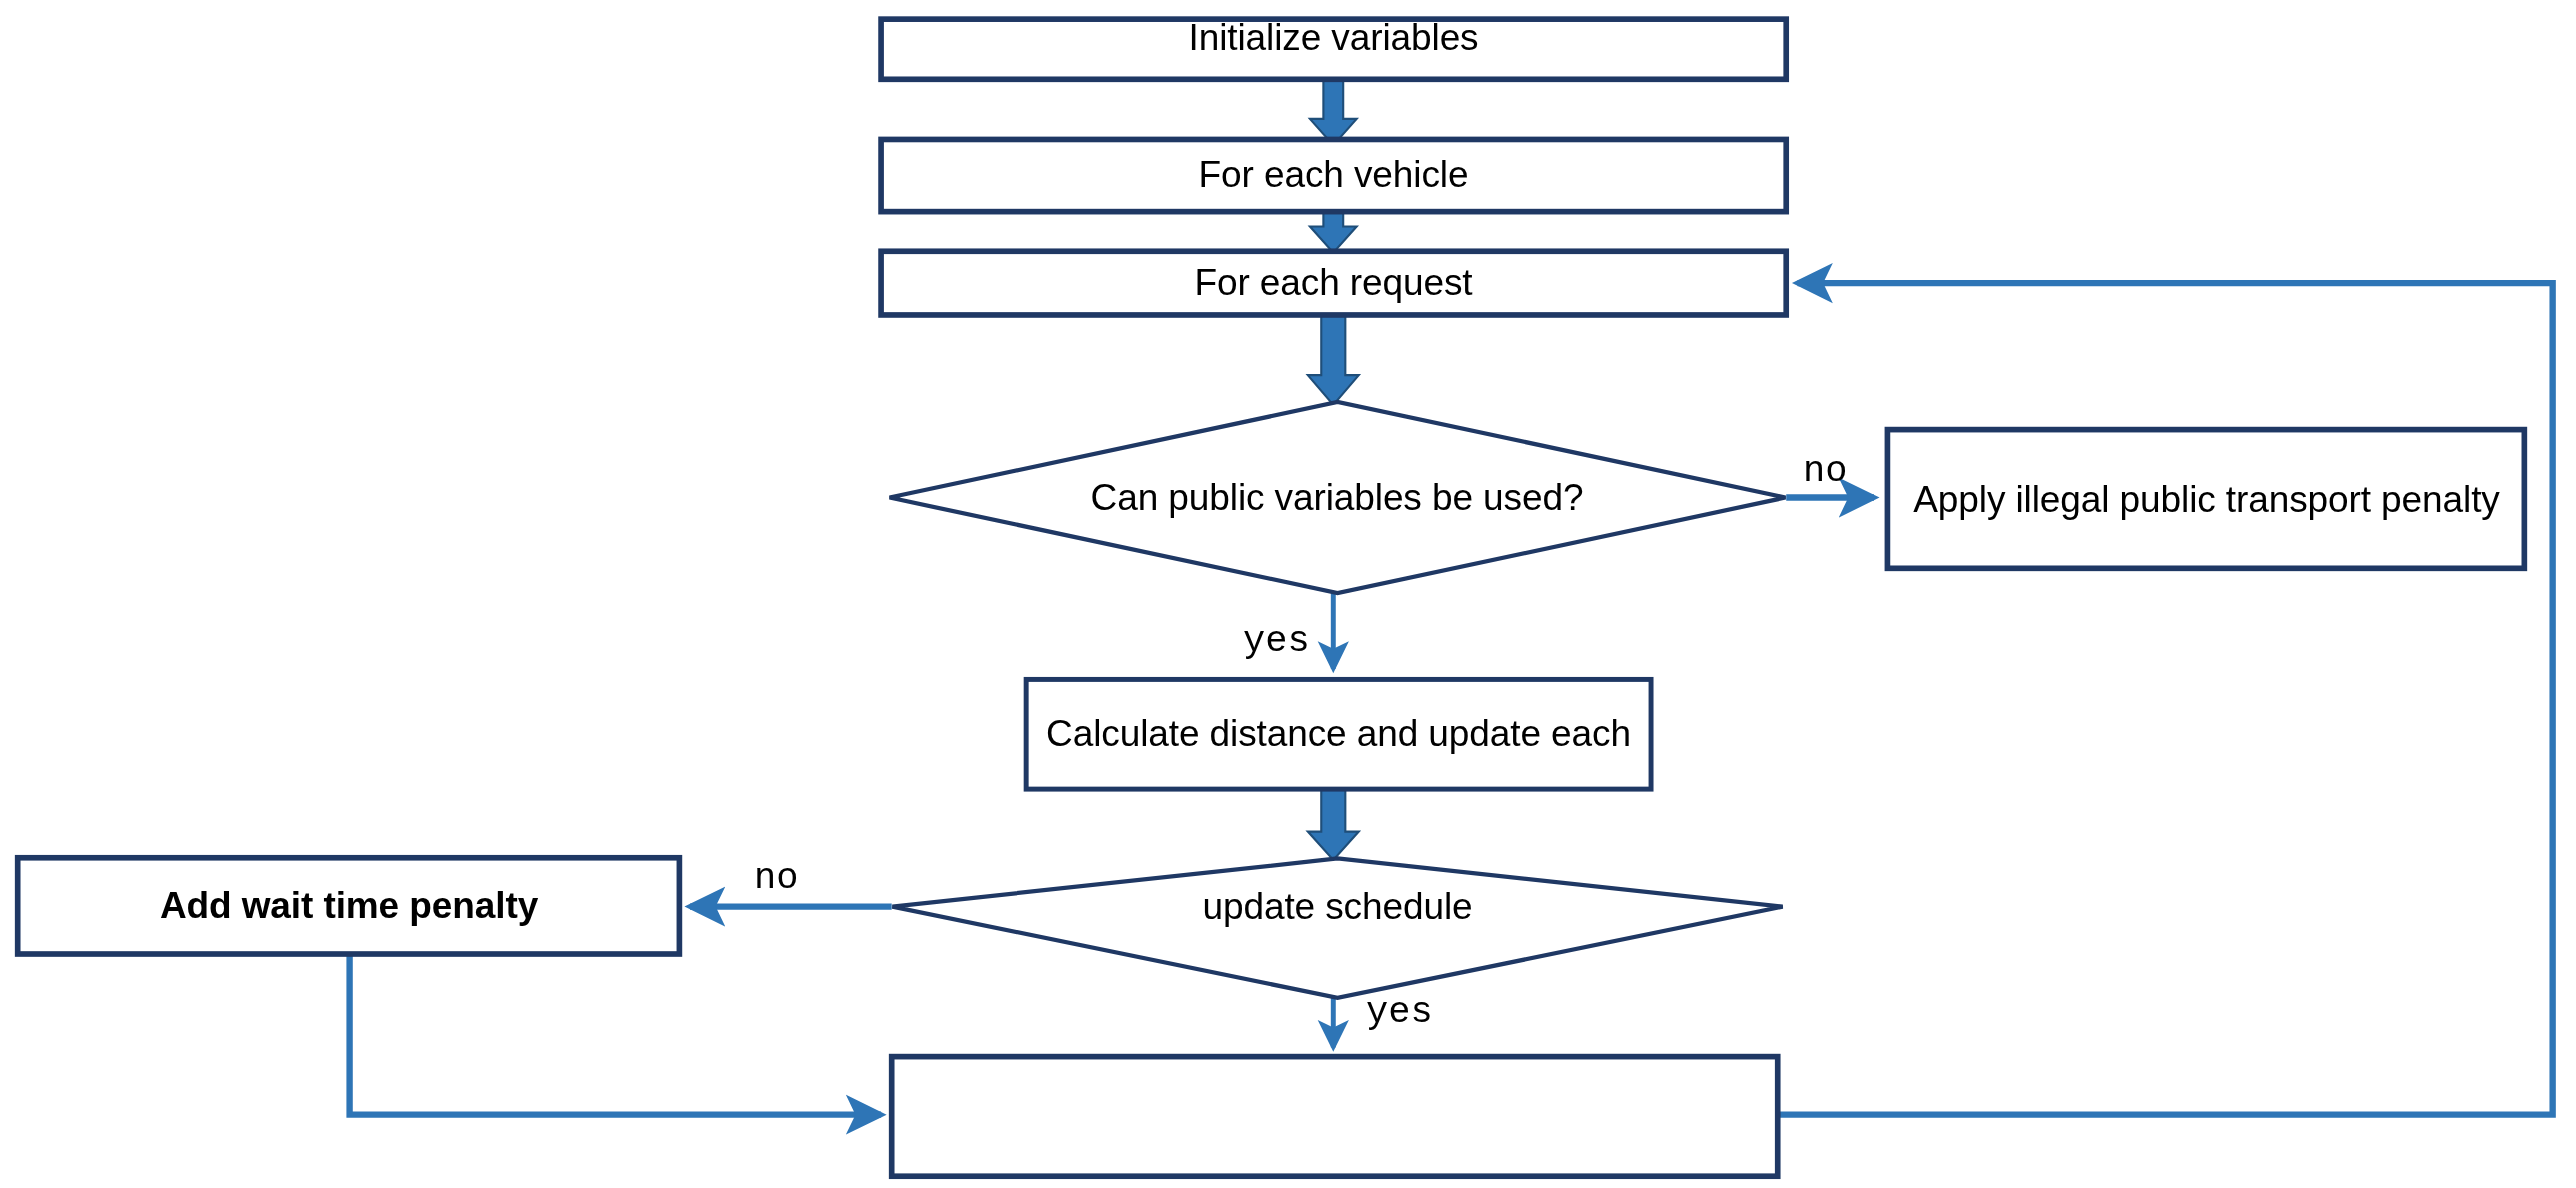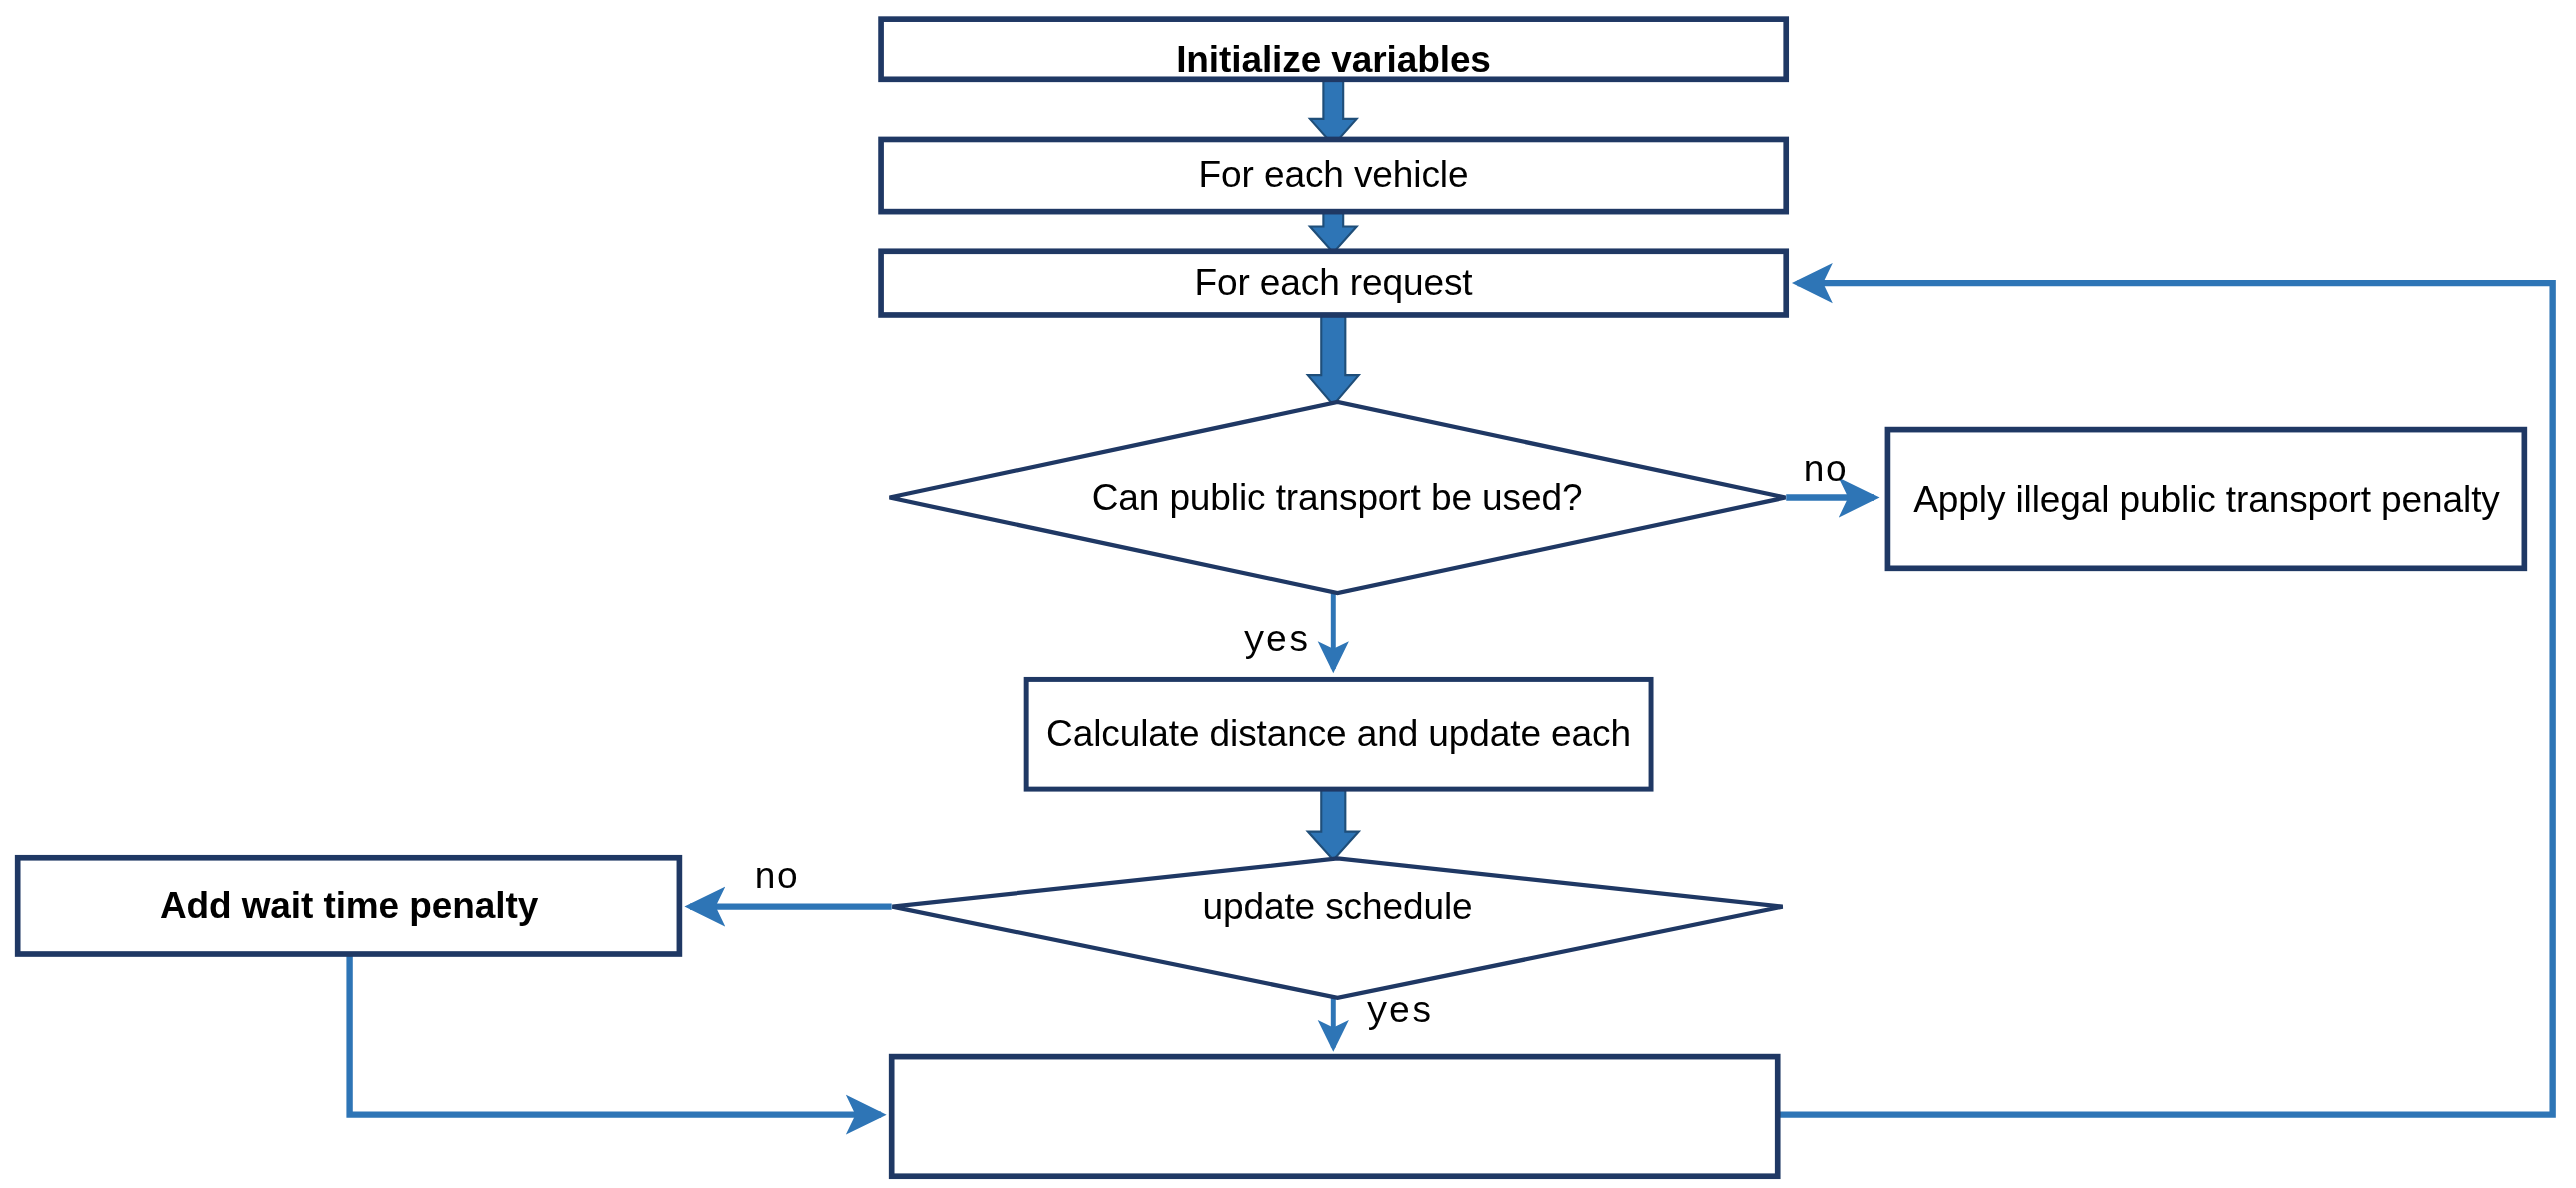--- a/index.html
+++ b/index.html
@@ -141,27 +141,27 @@
 
     <g>
       <rect x="25" y="1212" width="935" height="136" fill="#FFFFFF" stroke="#1F3864" stroke-width="8"></rect>
     </g>
 
     <g>
       <rect x="1260" y="1493" width="1252" height="169" fill="#FFFFFF" stroke="#1F3864" stroke-width="8"></rect>
     </g>
   </svg>
 
-  <div class="node-label" style="left:881px; top:30px; width:905px; height:60px;font-weight:bold;">Initialize variables</div>
+  <div class="node-label" style="left:881px; top:8px; width:905px; height:60px;">Initialize variables</div>
 
   <div class="node-label" style="left:881px; top:139px; width:905px; height:72px;">For each vehicle</div>
 
   <div class="node-label" style="left:881px; top:251px; width:905px; height:64px;">For each request</div>
 
-  <div class="node-label" style="left:948px; top:460px; width:778px; height:75px;">Can public transport be used?</div>
+  <div class="node-label" style="left:948px; top:460px; width:778px; height:75px;">Can public variables be used?</div>
 
   <div class="node-label" style="left:1902px; top:430px; width:609px; height:139px;">Apply illegal public transport penalty</div>
 
   <div class="node-label" style="left:1033px; top:679px; width:611px; height:110px;">Calculate distance and update each</div>
 
   <div class="node-label" style="left:1026px; top:869px; width:623px; height:75px;">update schedule</div>
 
   <div class="node-label" style="left:25px; top:858px; width:648px; height:96px;font-weight:bold;">Add wait time penalty</div>
 
 

